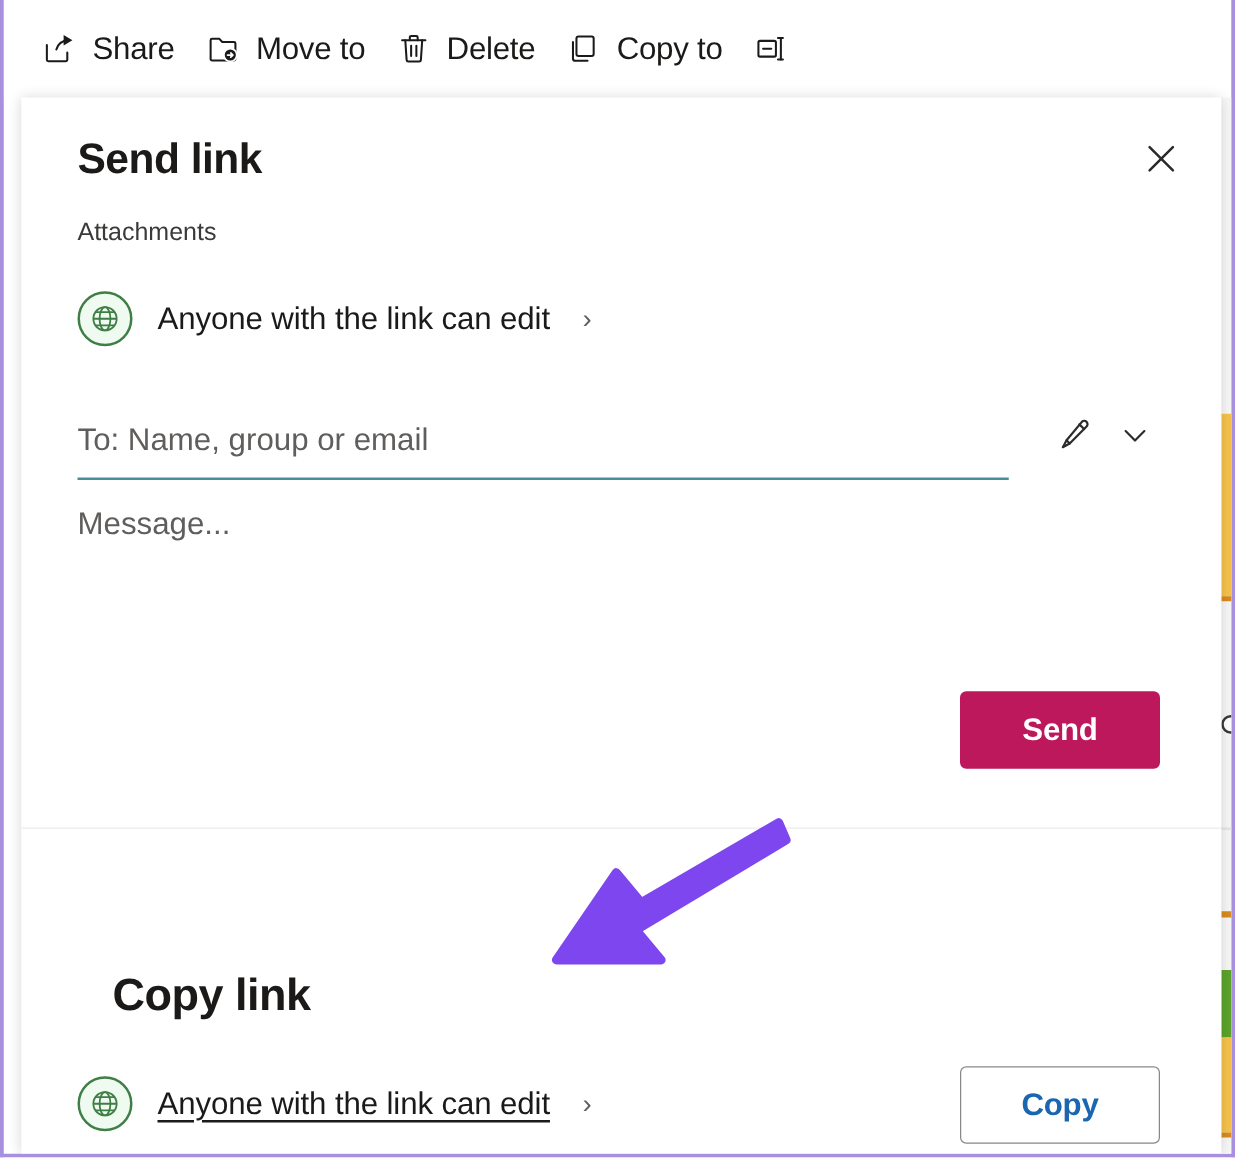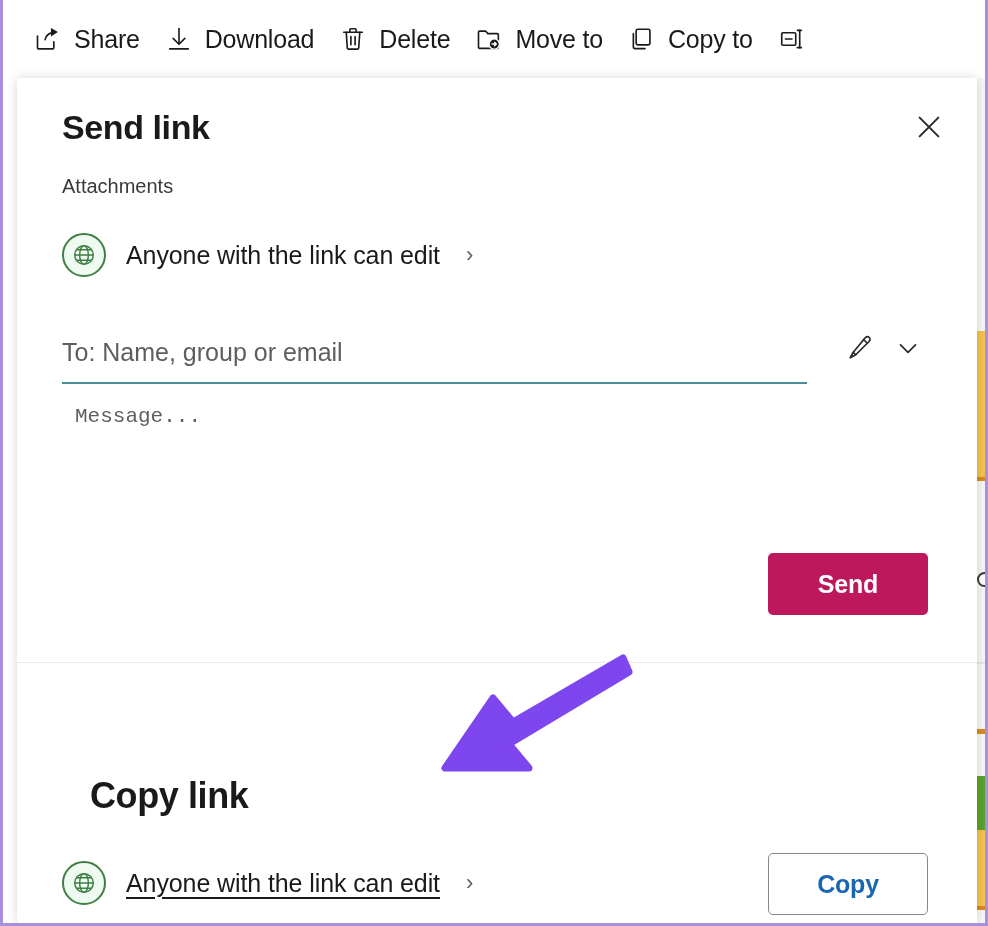--- a/index.html
+++ b/index.html
@@ -174,25 +174,24 @@
   #messagefield {
     position: absolute;
     left: 45px;
     top: 326px;
     width: 860px;
     height: 130px;
     border: none;
     resize: none;
     outline: none;
     background: transparent;
-    font-family: Liberation Mono, monospace;
-    font-size: 21px;
+    font-family: Liberation Sans, sans-serif;
+    font-size: 25px;
     color: #323130;
     line-height: 1.25;
-    margin-left: 13px;
   }
   #messagefield::placeholder { color: #605e5c; opacity: 1; }
 
   
   #sendbtn {
     position: absolute;
     left: 751px;
     top: 475px;
     width: 160px;
     height: 62px;
@@ -314,57 +313,47 @@
       <span class="ico">
         <svg width="28" height="28" viewBox="0 0 24 24" fill="none" stroke="#1b1a19" stroke-width="1.4" stroke-linecap="round" stroke-linejoin="round">
           <path d="M3 9.5v10a1 1 0 0 0 1 1h12a1 1 0 0 0 1-1v-5"></path>
           <path d="M9.5 12.5c1-4 4.5-6.2 8.5-6.4"></path>
           <path d="M14.5 2.5 L20.5 6.1 L14.5 9.8 Z" fill="#1b1a19" stroke="none"></path>
         </svg>
       </span>
       <span class="lbl">Share</span>
     </button>
 
+
     <button class="cmd">
       <span class="ico">
         <svg width="28" height="28" viewBox="0 0 24 24" fill="none" stroke="#1b1a19" stroke-width="1.4" stroke-linecap="round" stroke-linejoin="round">
-          <path d="M12 3v13"></path>
-          <path d="M7 11.5 12 16.5 17 11.5"></path>
-          <path d="M4 20.5h16"></path>
+          <path d="M3 19V6.2a1 1 0 0 1 1-1h5l2 2.2h8a1 1 0 0 1 1 1V19a1 1 0 0 1-1 1H4a1 1 0 0 1-1-1z"></path>
+          <circle cx="16.5" cy="16.3" r="4.4" fill="#1b1a19" stroke="#ffffff" stroke-width="1.2"></circle>
+          <path d="M14.6 16.3h3.6M16.8 14.9l1.5 1.4-1.5 1.4" stroke="#ffffff" stroke-width="1.2"></path>
         </svg>
       </span>
-      <span class="lbl">Download</span>
+      <span class="lbl">Move to</span>
     </button>
 
     <button class="cmd">
       <span class="ico">
         <svg width="28" height="28" viewBox="0 0 24 24" fill="none" stroke="#1b1a19" stroke-width="1.4" stroke-linecap="round" stroke-linejoin="round">
           <path d="M4 6.2h16"></path>
           <path d="M9.3 6.2V4.2a1 1 0 0 1 1-1h3.4a1 1 0 0 1 1 1v2"></path>
           <path d="M6.2 6.2l.9 13.4a1.2 1.2 0 0 0 1.2 1.1h7.4a1.2 1.2 0 0 0 1.2-1.1l.9-13.4"></path>
           <path d="M10.2 10v7M13.8 10v7"></path>
         </svg>
       </span>
       <span class="lbl">Delete</span>
     </button>
 
     <button class="cmd">
       <span class="ico">
         <svg width="28" height="28" viewBox="0 0 24 24" fill="none" stroke="#1b1a19" stroke-width="1.4" stroke-linecap="round" stroke-linejoin="round">
-          <path d="M3 19V6.2a1 1 0 0 1 1-1h5l2 2.2h8a1 1 0 0 1 1 1V19a1 1 0 0 1-1 1H4a1 1 0 0 1-1-1z"></path>
-          <circle cx="16.5" cy="16.3" r="4.4" fill="#1b1a19" stroke="#ffffff" stroke-width="1.2"></circle>
-          <path d="M14.6 16.3h3.6M16.8 14.9l1.5 1.4-1.5 1.4" stroke="#ffffff" stroke-width="1.2"></path>
-        </svg>
-      </span>
-      <span class="lbl">Move to</span>
-    </button>
-
-    <button class="cmd">
-      <span class="ico">
-        <svg width="28" height="28" viewBox="0 0 24 24" fill="none" stroke="#1b1a19" stroke-width="1.4" stroke-linecap="round" stroke-linejoin="round">
           <path d="M8.4 3.6h9a1.4 1.4 0 0 1 1.4 1.4v10.6a1.4 1.4 0 0 1-1.4 1.4h-9A1.4 1.4 0 0 1 7 15.6V5a1.4 1.4 0 0 1 1.4-1.4z"></path>
           <path d="M4.6 7.4v11.2A1.6 1.6 0 0 0 6.2 20.2h8.4"></path>
         </svg>
       </span>
       <span class="lbl">Copy to</span>
     </button>
 
     <button class="cmd">
       <span class="ico">
         <svg width="28" height="28" viewBox="0 0 24 24" fill="none" stroke="#1b1a19" stroke-width="1.4" stroke-linecap="round" stroke-linejoin="round">

